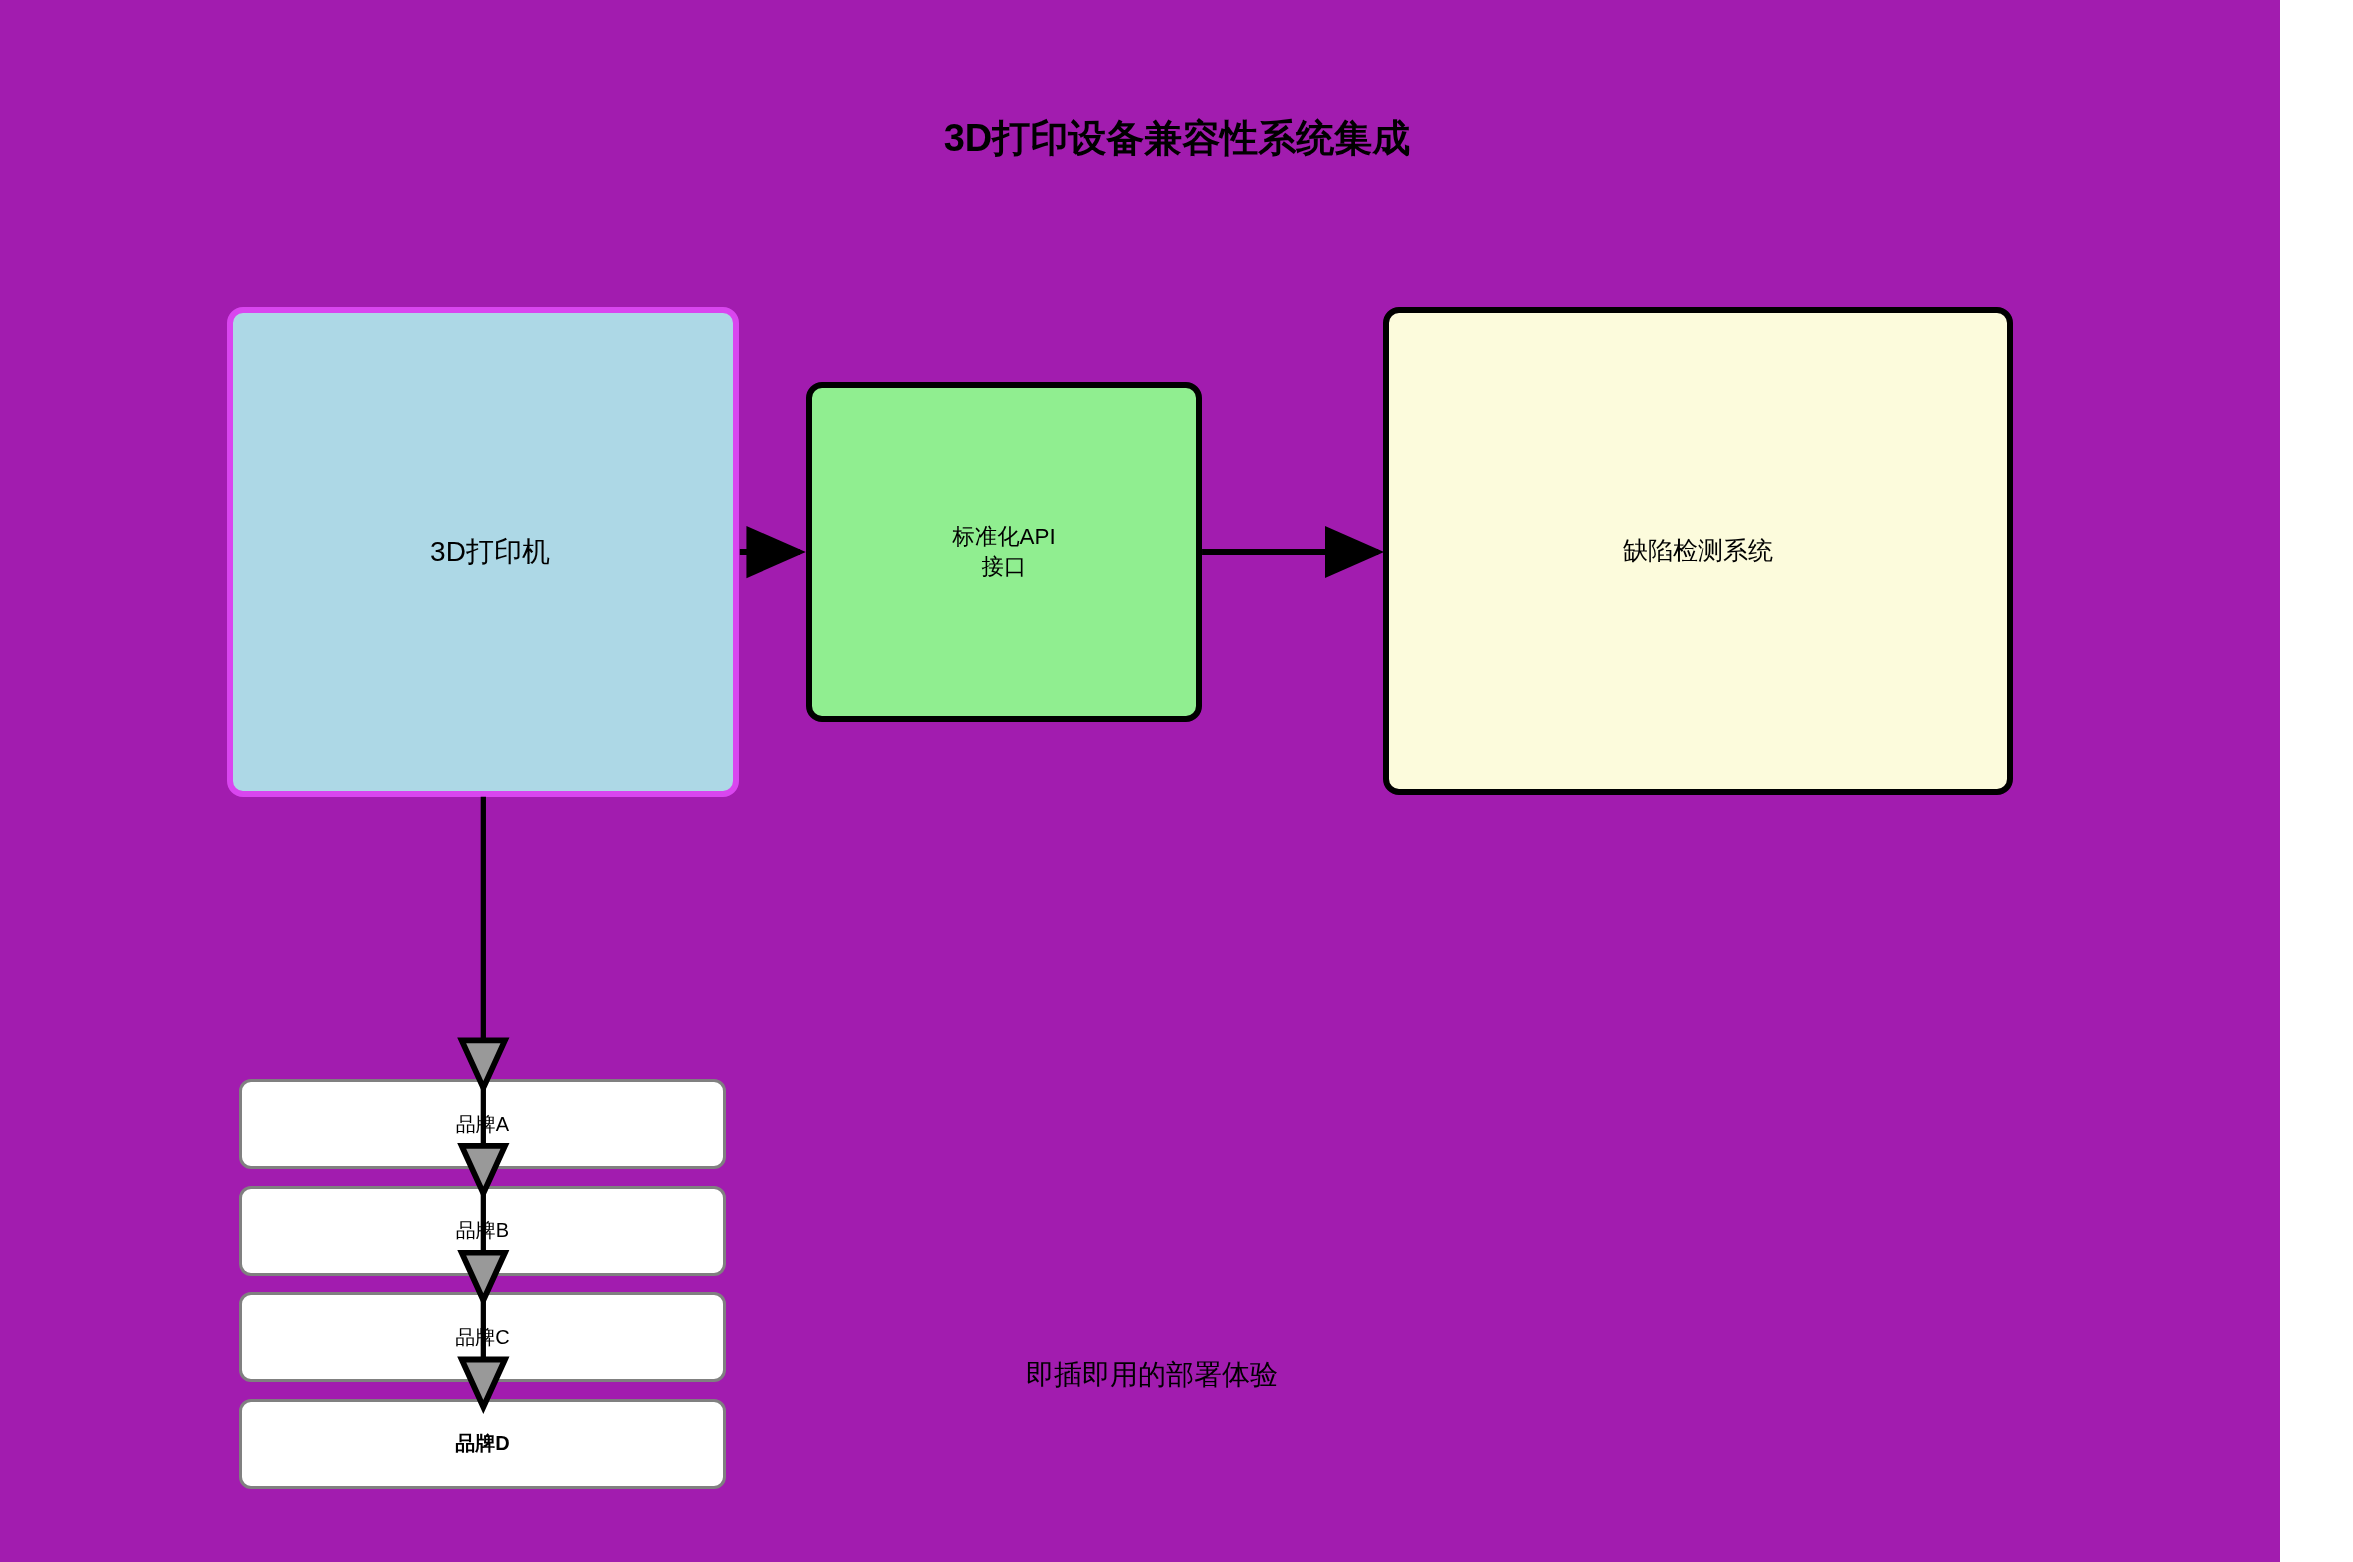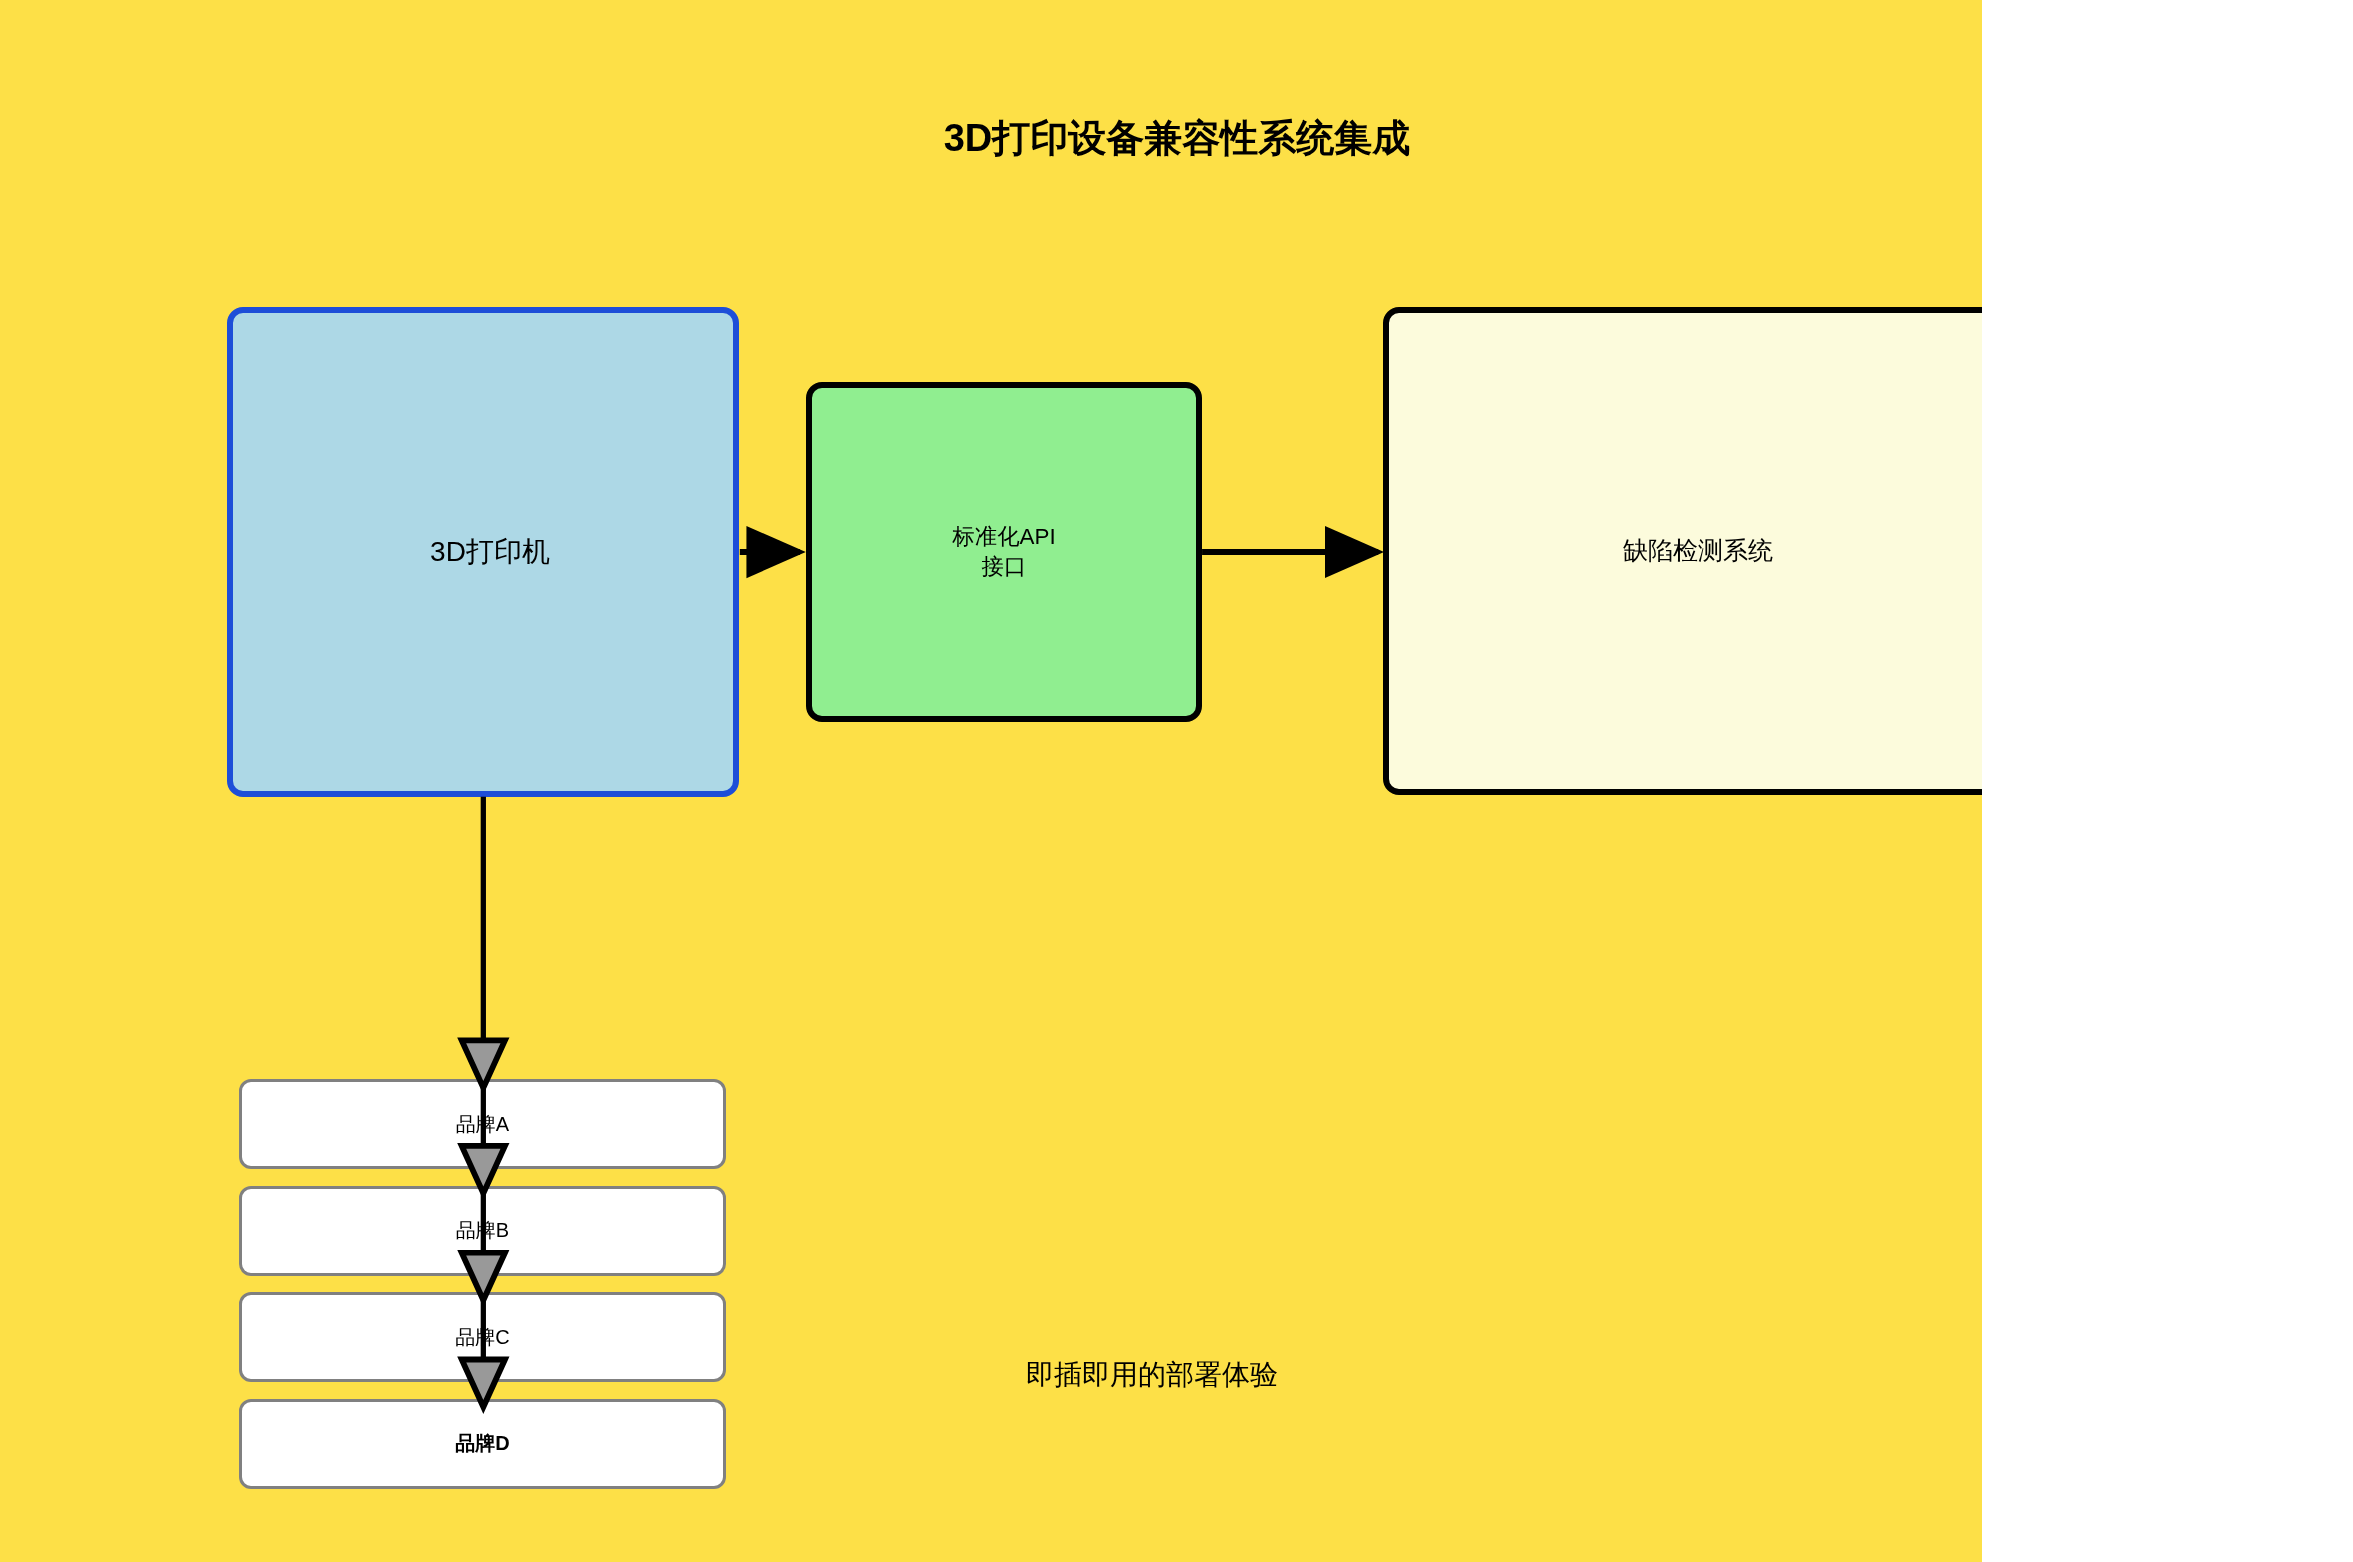--- a/index.html
+++ b/index.html
@@ -5,23 +5,23 @@
   html, body {
     margin: 0;
     padding: 0;
     background: #ffffff;
   }
   body {
     font-family: "Liberation Sans", "DejaVu Sans", sans-serif;
   }
   #canvas {
     position: relative;
-    width: 1982px;
+    width: 2280px;
     height: 1563px;
-    background: #fde047;
+    background: #a21caf;
     overflow: hidden;
   }
 
   
   #diagram-title {
     position: absolute;
     left: 0;
     top: 116px;
     width: 2354px;
     text-align: center;
@@ -44,21 +44,21 @@
     color: #000000;
     line-height: 1.35;
   }
 
   #node-printer {
     left: 227px;
     top: 307px;
     width: 512px;
     height: 490px;
     background: #ADD8E6;
-    border: 6px solid #1d4ed8;
+    border: 6px solid #d946ef;
     border-radius: 16px;
     font-size: 28px;
     padding-left: 14px;
   }
 
   #node-api {
     left: 806px;
     top: 382px;
     width: 396px;
     height: 340px;

